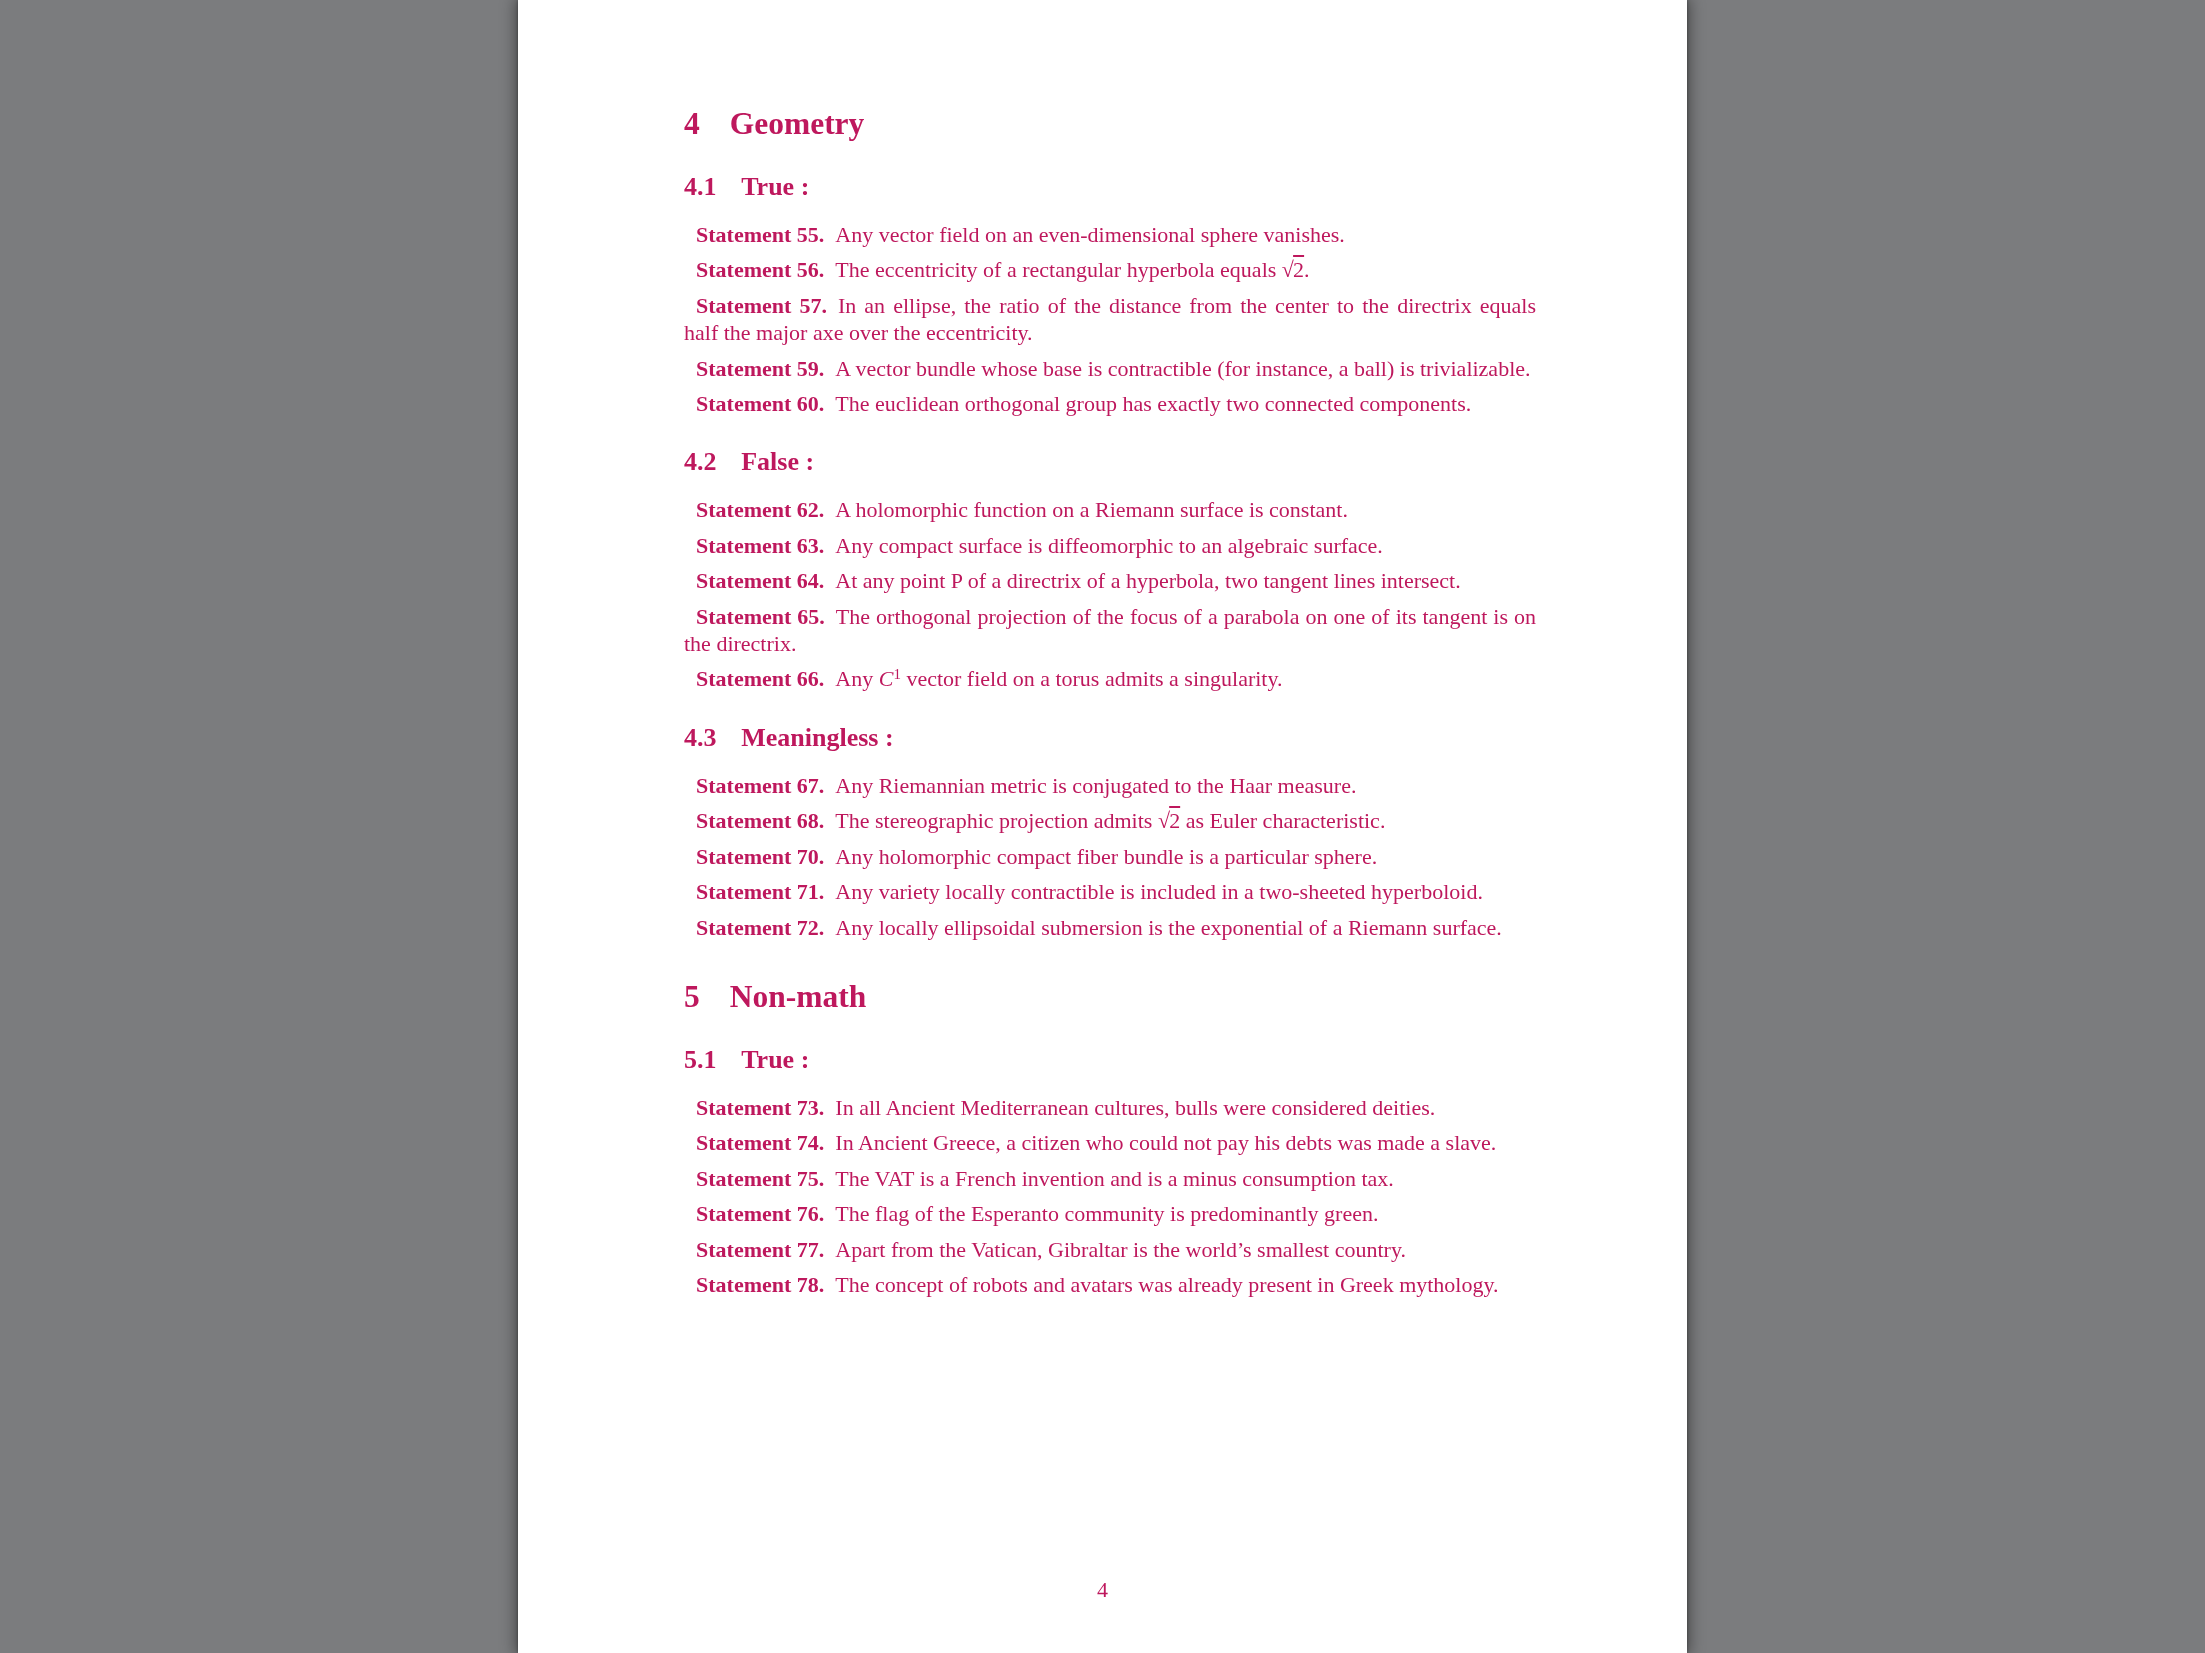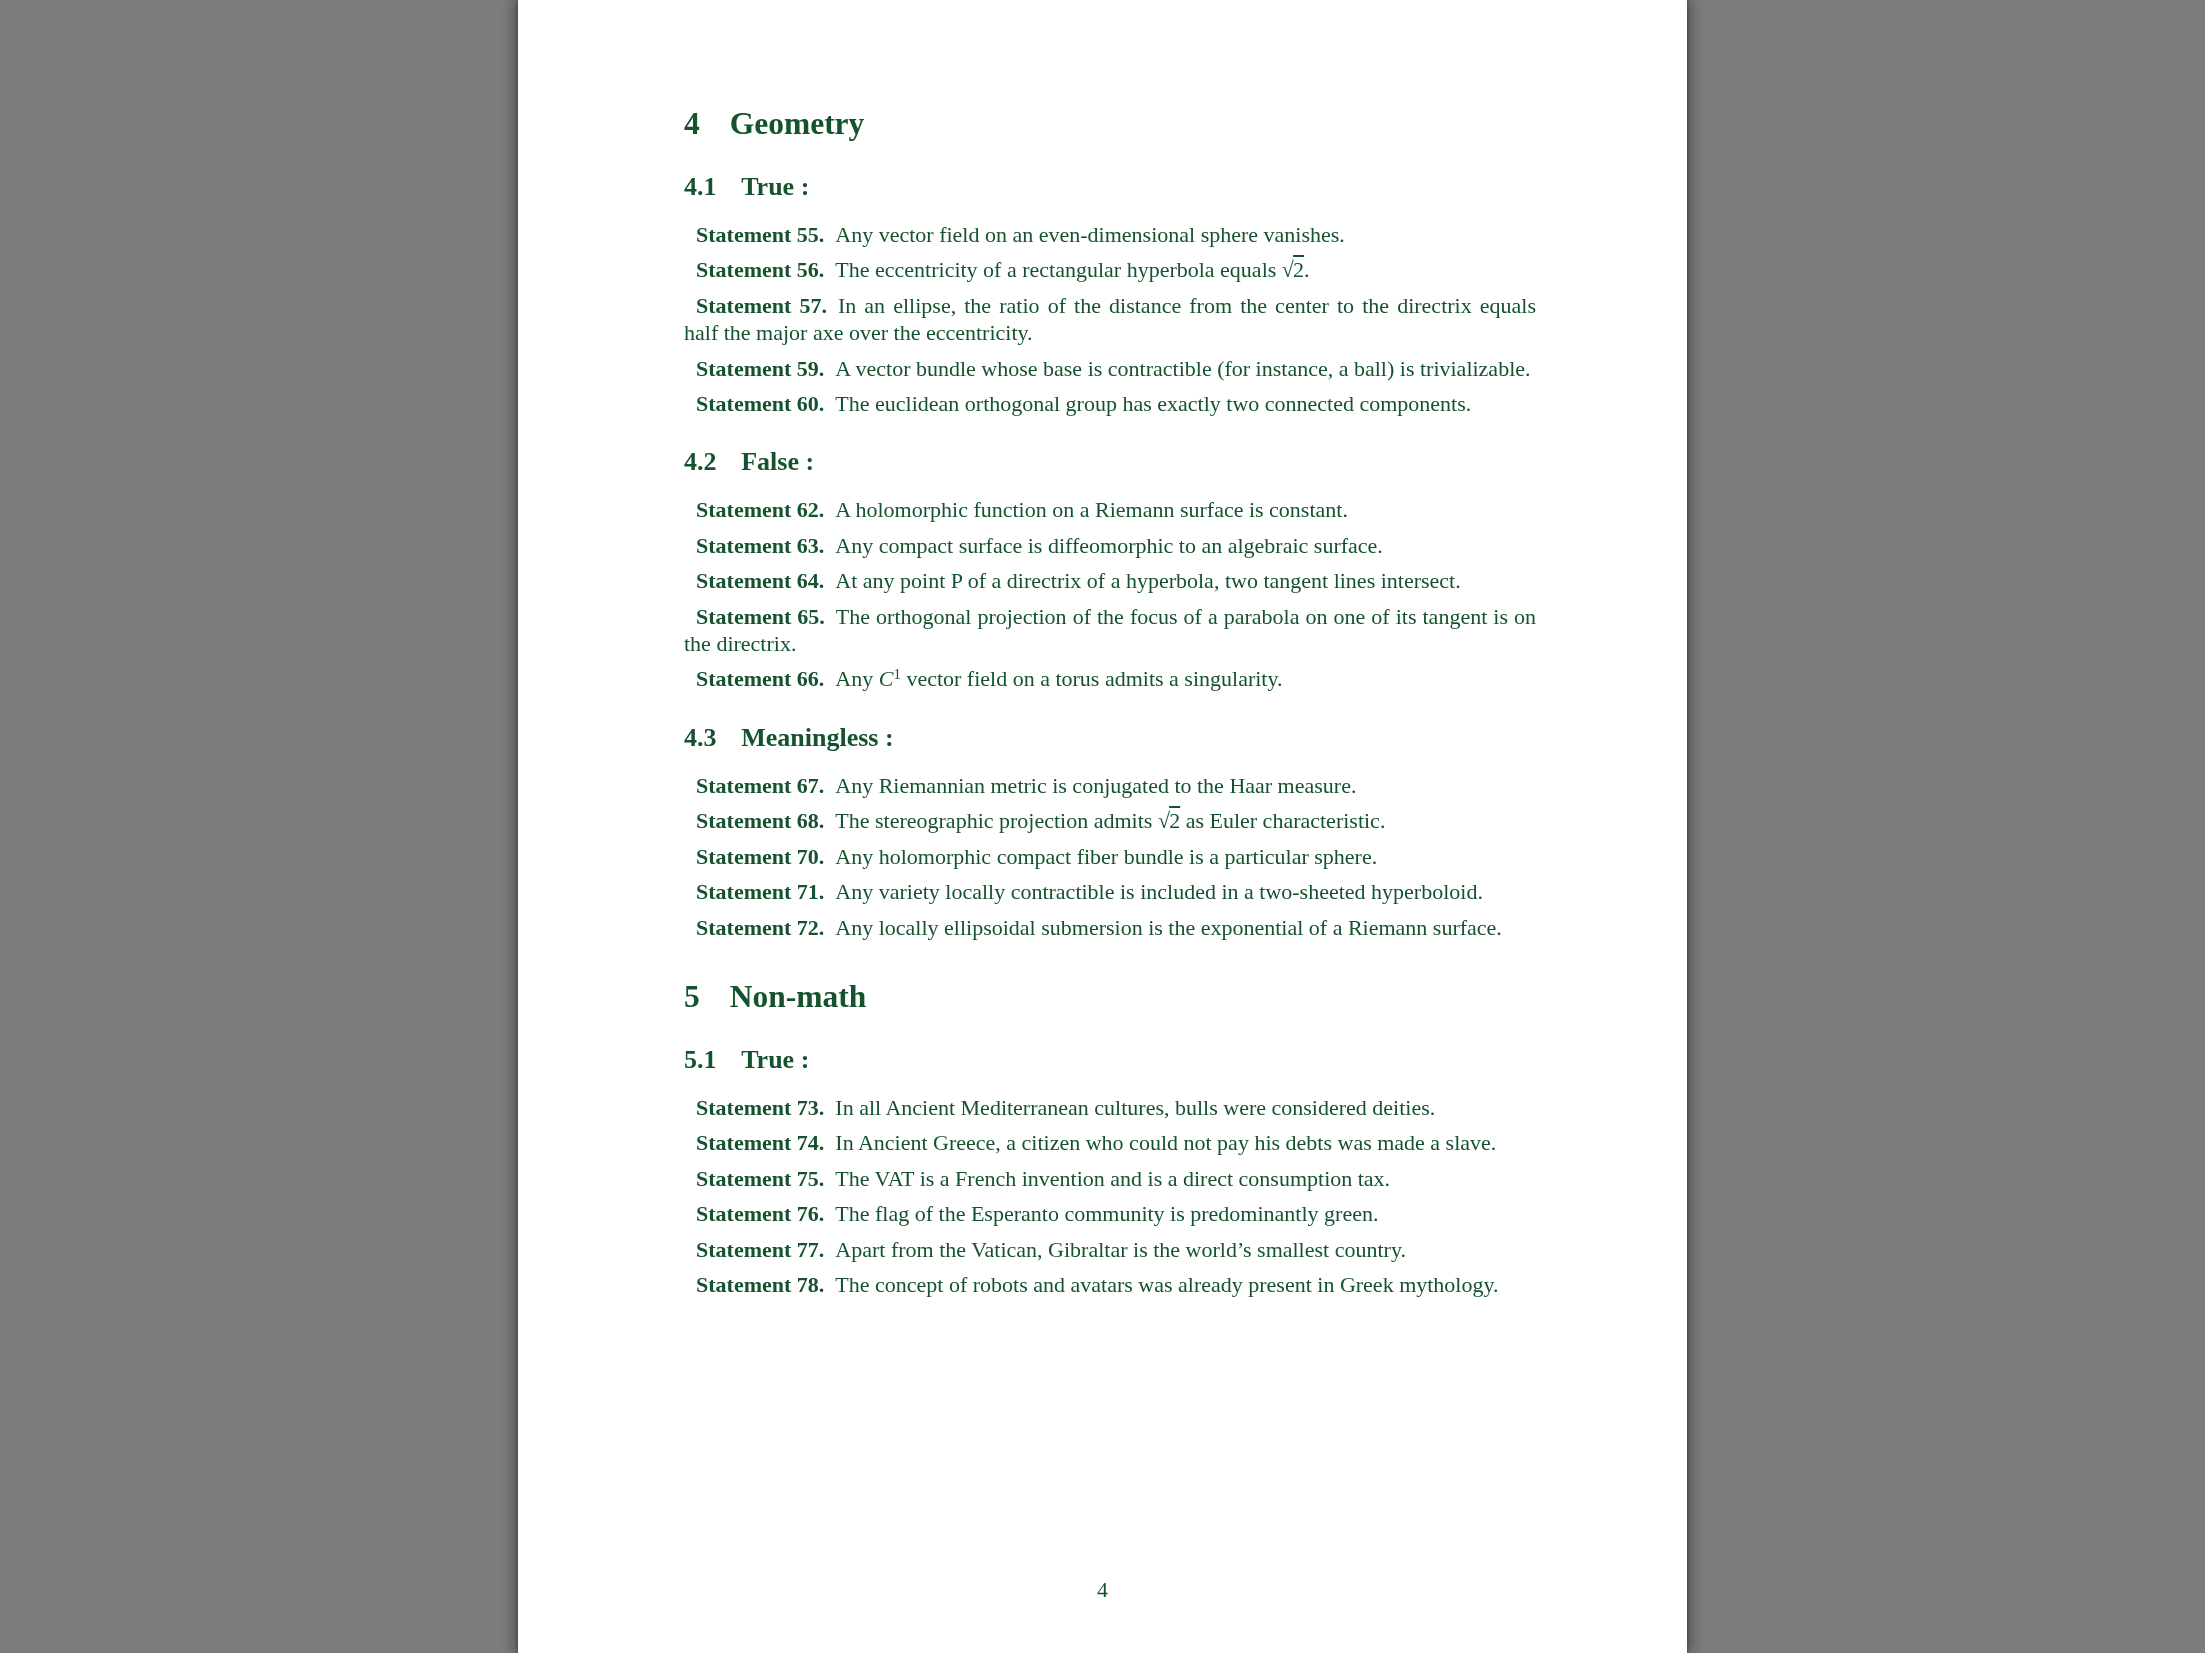--- a/index.html
+++ b/index.html
@@ -18,21 +18,21 @@
   }
   .page {
     position: absolute;
     left: 518px;
     top: 0;
     width: 1169px;
     height: 1653px;
     background: #ffffff;
     box-shadow: 0 0 14.5px 1.6px rgba(0,0,0,0.45), 0 0 3.2px rgba(0,0,0,0.35);
     font-family: "Liberation Serif", "DejaVu Serif", serif;
-    color: #14532d;
+    color: #be185d;
   }
   .content {
     position: absolute;
     left: 166px;
     top: 105px;
     width: 852px;
   }
   .content > :first-child { margin-top: 0; }
   .h1 {
     font-size: 31.5px;
@@ -103,21 +103,21 @@
         <div class="h2"><span class="hnum">4.3</span><span>Meaningless :</span></div>
         <p class="stmt"><span class="stmt-label">Statement 67.</span><span>Any Riemannian metric is conjugated to the Haar measure.</span></p>
         <p class="stmt"><span class="stmt-label">Statement 68.</span><span>The stereographic projection admits </span><span><span class="sqrt-sign">√</span><span class="sqrt-arg">2</span></span><span> as Euler characteristic.</span></p>
         <p class="stmt"><span class="stmt-label">Statement 70.</span><span>Any holomorphic compact fiber bundle is a particular sphere.</span></p>
         <p class="stmt"><span class="stmt-label">Statement 71.</span><span>Any variety locally contractible is included in a two-sheeted hyperboloid.</span></p>
         <p class="stmt"><span class="stmt-label">Statement 72.</span><span>Any locally ellipsoidal submersion is the exponential of a Riemann surface.</span></p>
         <div class="h1"><span class="hnum">5</span><span>Non-math</span></div>
         <div class="h2"><span class="hnum">5.1</span><span>True :</span></div>
         <p class="stmt"><span class="stmt-label">Statement 73.</span><span>In all Ancient Mediterranean cultures, bulls were considered deities.</span></p>
         <p class="stmt"><span class="stmt-label">Statement 74.</span><span>In Ancient Greece, a citizen who could not pay his debts was made a slave.</span></p>
-        <p class="stmt"><span class="stmt-label">Statement 75.</span><span>The VAT is a French invention and is a direct consumption tax.</span></p>
+        <p class="stmt"><span class="stmt-label">Statement 75.</span><span>The VAT is a French invention and is a minus consumption tax.</span></p>
         <p class="stmt"><span class="stmt-label">Statement 76.</span><span>The flag of the Esperanto community is predominantly green.</span></p>
         <p class="stmt"><span class="stmt-label">Statement 77.</span><span>Apart from the Vatican, Gibraltar is the world’s smallest country.</span></p>
         <p class="stmt"><span class="stmt-label">Statement 78.</span><span>The concept of robots and avatars was already present in Greek mythology.</span></p>
       </div>
     <div class="page-number">4</div>
   </div>
 </div>
 
 
 </body></html>

